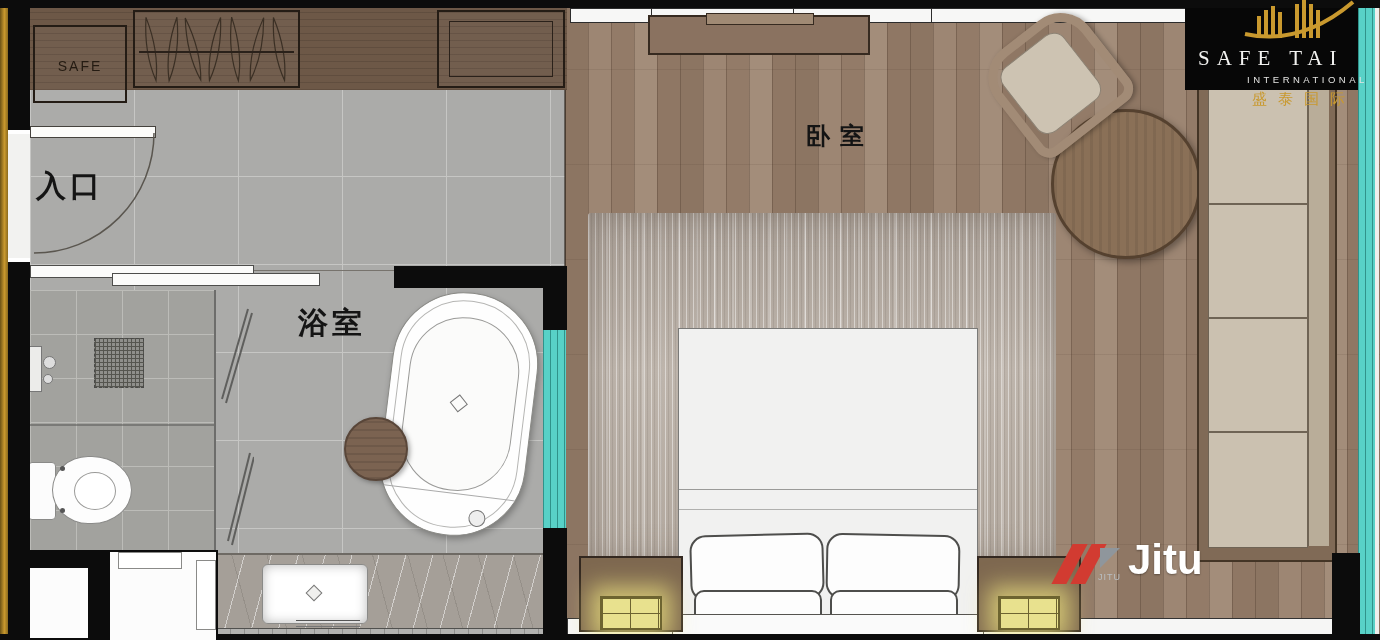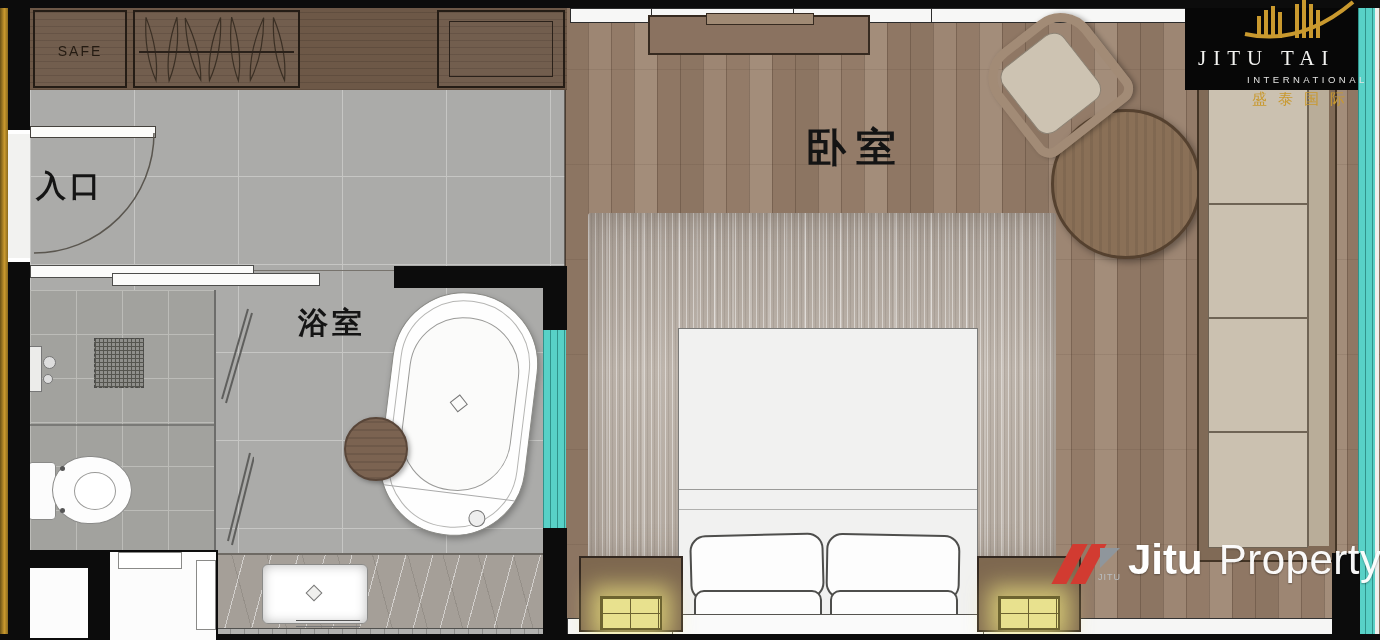--- a/index.html
+++ b/index.html
@@ -156,21 +156,21 @@
 <div class="stage">
 
   <div class="abs gold-strip"></div>
   <div class="abs tile-floor"></div>
   <div class="abs shower-zone"></div>
   <div class="abs shower-divider"></div>
   <div class="abs wood-floor"></div>
   <div class="abs floor-boundary"></div>
 
   <div class="abs closet">
-    <div class="comp" style="left:3px;width:90px;">
+    <div class="comp" style="left:3px;width:90px;margin-top:15px;">
       <span class="comp-label">SAFE</span>
     </div>
     <div class="comp" style="left:103px;width:163px;">
       <div class="rod"></div>
       <svg width="163" height="74" viewBox="0 0 163 74">
         <g fill="none" stroke="#3a2f24" stroke-width="1.2">
           <path d="M16 5 C11 28,11 50,16 69 C21 50,21 28,16 5 Z" transform="rotate(-9 16 37)"></path>
           <path d="M38 5 C33 28,33 50,38 69 C43 50,43 28,38 5 Z" transform="rotate(7 38 37)"></path>
           <path d="M58 5 C53 28,53 50,58 69 C63 50,63 28,58 5 Z" transform="rotate(-14 58 37)"></path>
           <path d="M80 5 C75 28,75 50,80 69 C85 50,85 28,80 5 Z" transform="rotate(10 80 37)"></path>
@@ -283,44 +283,43 @@
   <div class="niche-outline" style="left:196px;top:560px;width:18px;height:68px;"></div>
 
   <div class="abs door-opening"></div>
   <div class="abs door-leaf"></div>
   <svg class="abs door-arc" width="124" height="124" viewBox="0 0 124 124">
     <path d="M122 2 A 120 120 0 0 1 2 122" fill="none" stroke="#5a564f" stroke-width="1.5"></path>
   </svg>
 
   <span class="room-label" style="left:36px;top:166px;font-size:30px;letter-spacing:4px;">入口</span>
   <span class="room-label" style="left:298px;top:303px;font-size:30px;letter-spacing:4px;">浴室</span>
-  <span class="room-label" style="left:806px;top:120px;font-size:40px;letter-spacing:10px;">卧室</span>
+  <span class="room-label" style="left:806px;top:120px;font-size:24px;letter-spacing:10px;">卧室</span>
 
   <div class="abs st-box"></div>
   <svg class="abs" style="left:1243px;top:0;" width="112" height="42" viewBox="0 0 112 42">
     <g fill="var(--gold,#c9992e)">
       <rect x="14" y="16" width="4" height="22"></rect>
         <rect x="21" y="10" width="4" height="28"></rect>
       <rect x="28" y="6" width="4" height="32"></rect>
         <rect x="35" y="12" width="4" height="26"></rect>
       <rect x="52" y="4" width="4" height="34"></rect>
         <rect x="59" y="0" width="4" height="38"></rect>
       <rect x="66" y="4" width="4" height="34"></rect>
         <rect x="73" y="10" width="4" height="28"></rect>
     </g>
     <path d="M2 34 Q 58 46 110 2" fill="none" stroke="var(--gold,#c9992e)" stroke-width="4"></path>
   </svg>
-  <span class="abs st-name">JITU TAI</span>
+  <span class="abs st-name">SAFE TAI</span>
   <span class="abs st-sub">INTERNATIONAL</span>
   <span class="abs st-cn">盛泰国际</span>
 
   <div class="abs jitu">
     <div class="jitu-stripe" style="left:4px;"></div>
     <div class="jitu-stripe" style="left:23px;"></div>
     <div class="jitu-tri"></div>
     <span class="jitu-mini">JITU</span>
     <div class="jitu-text">
       <span class="jitu-brand">Jitu</span>
-      <span class="jitu-suffix">Property</span>
     </div>
   </div>
 
 </div>
 
 </body></html>

